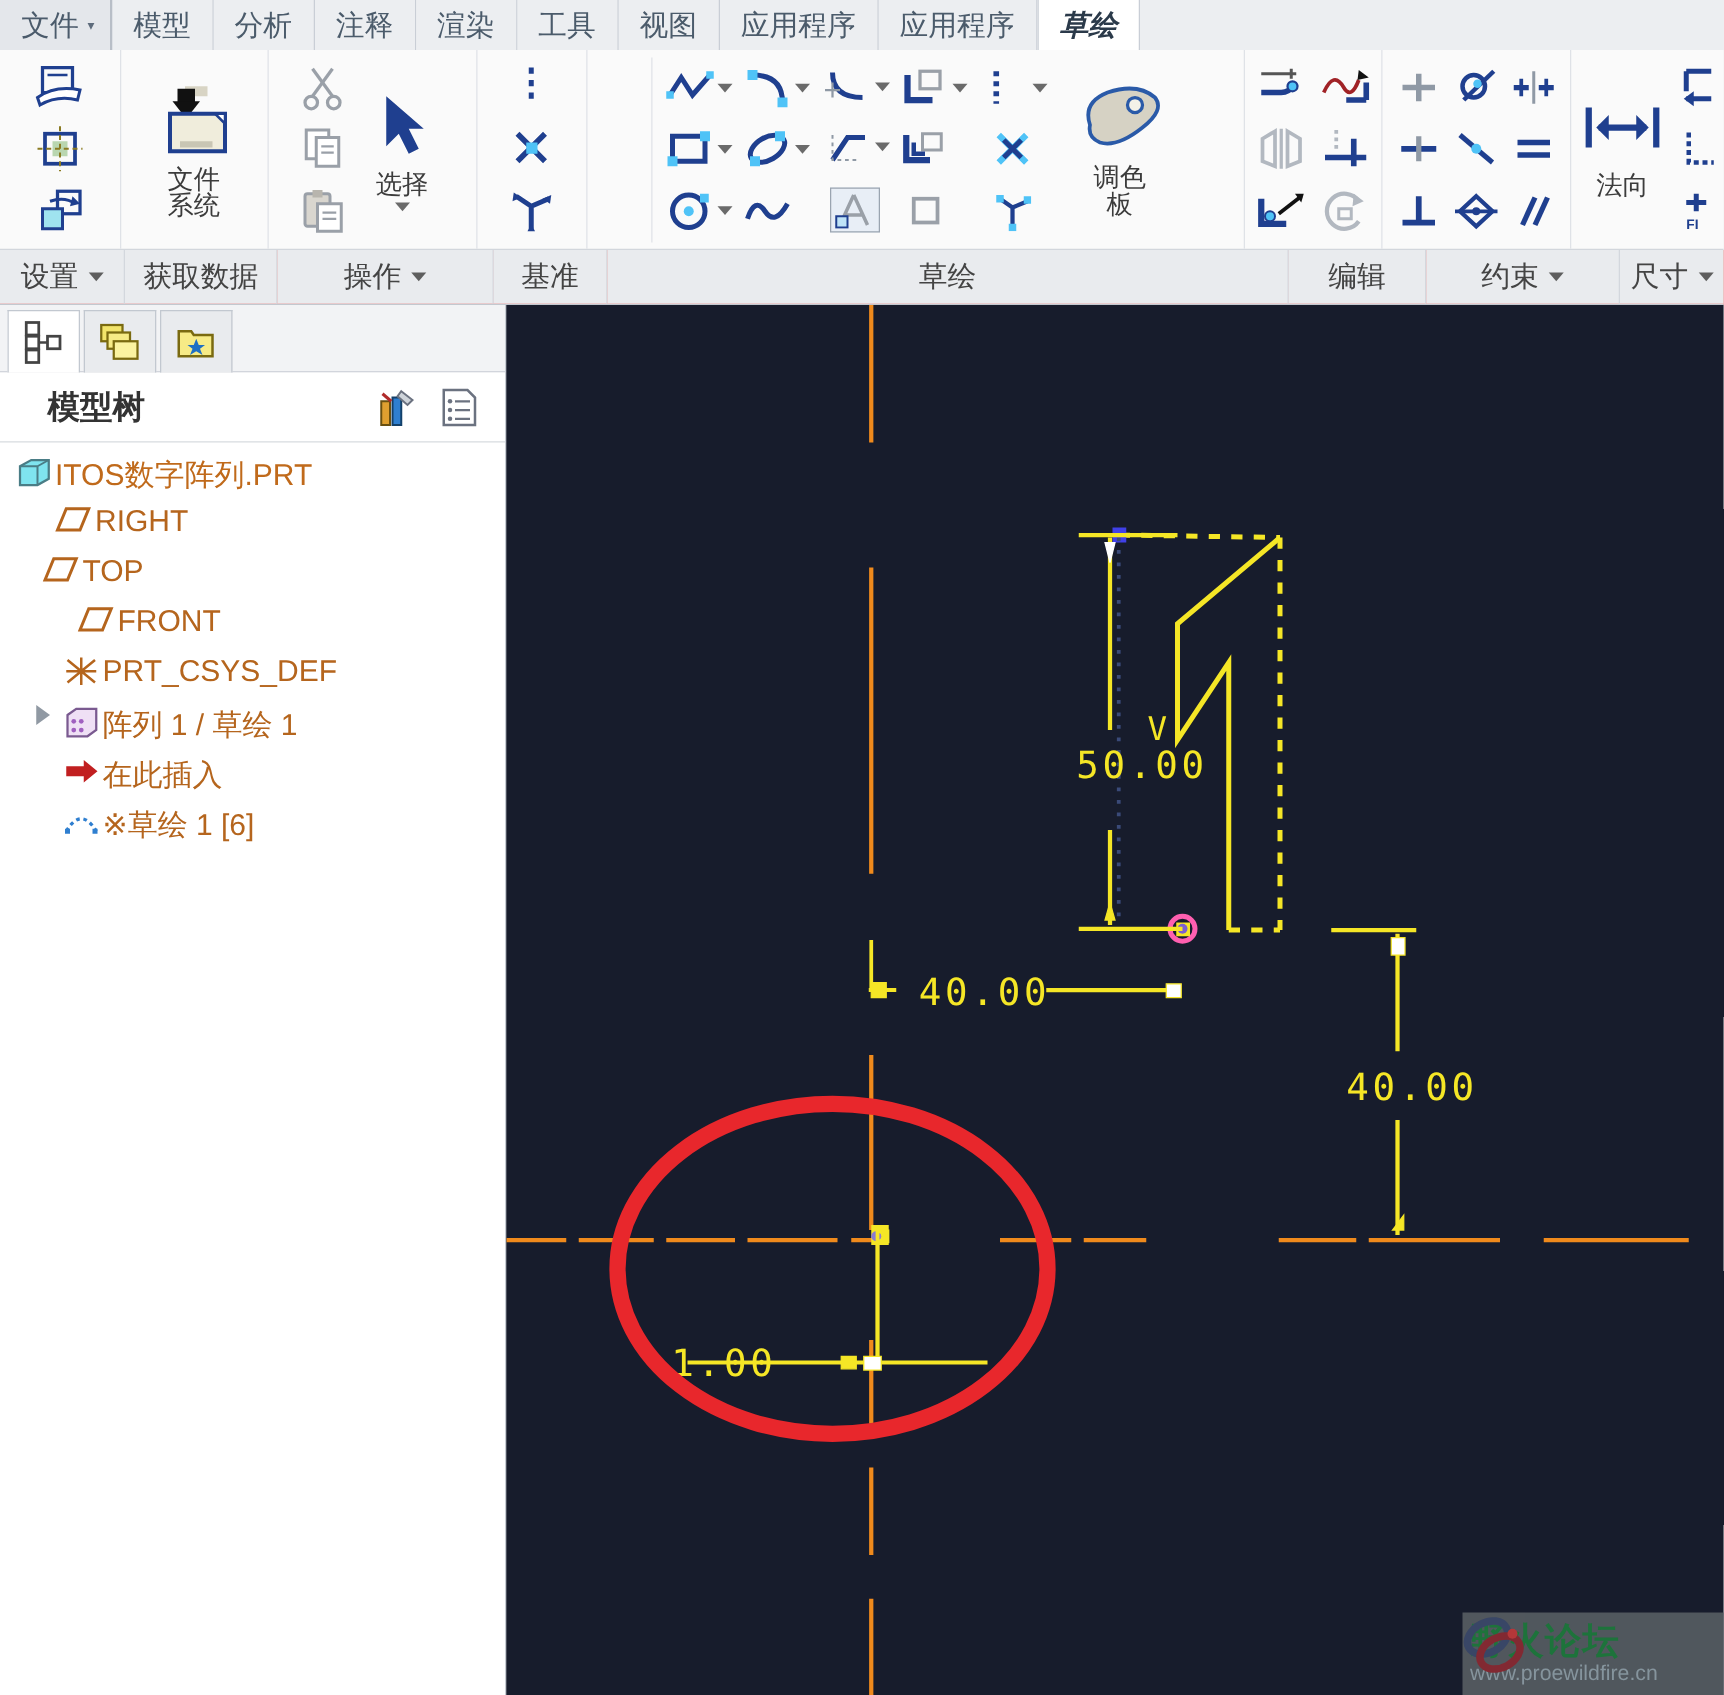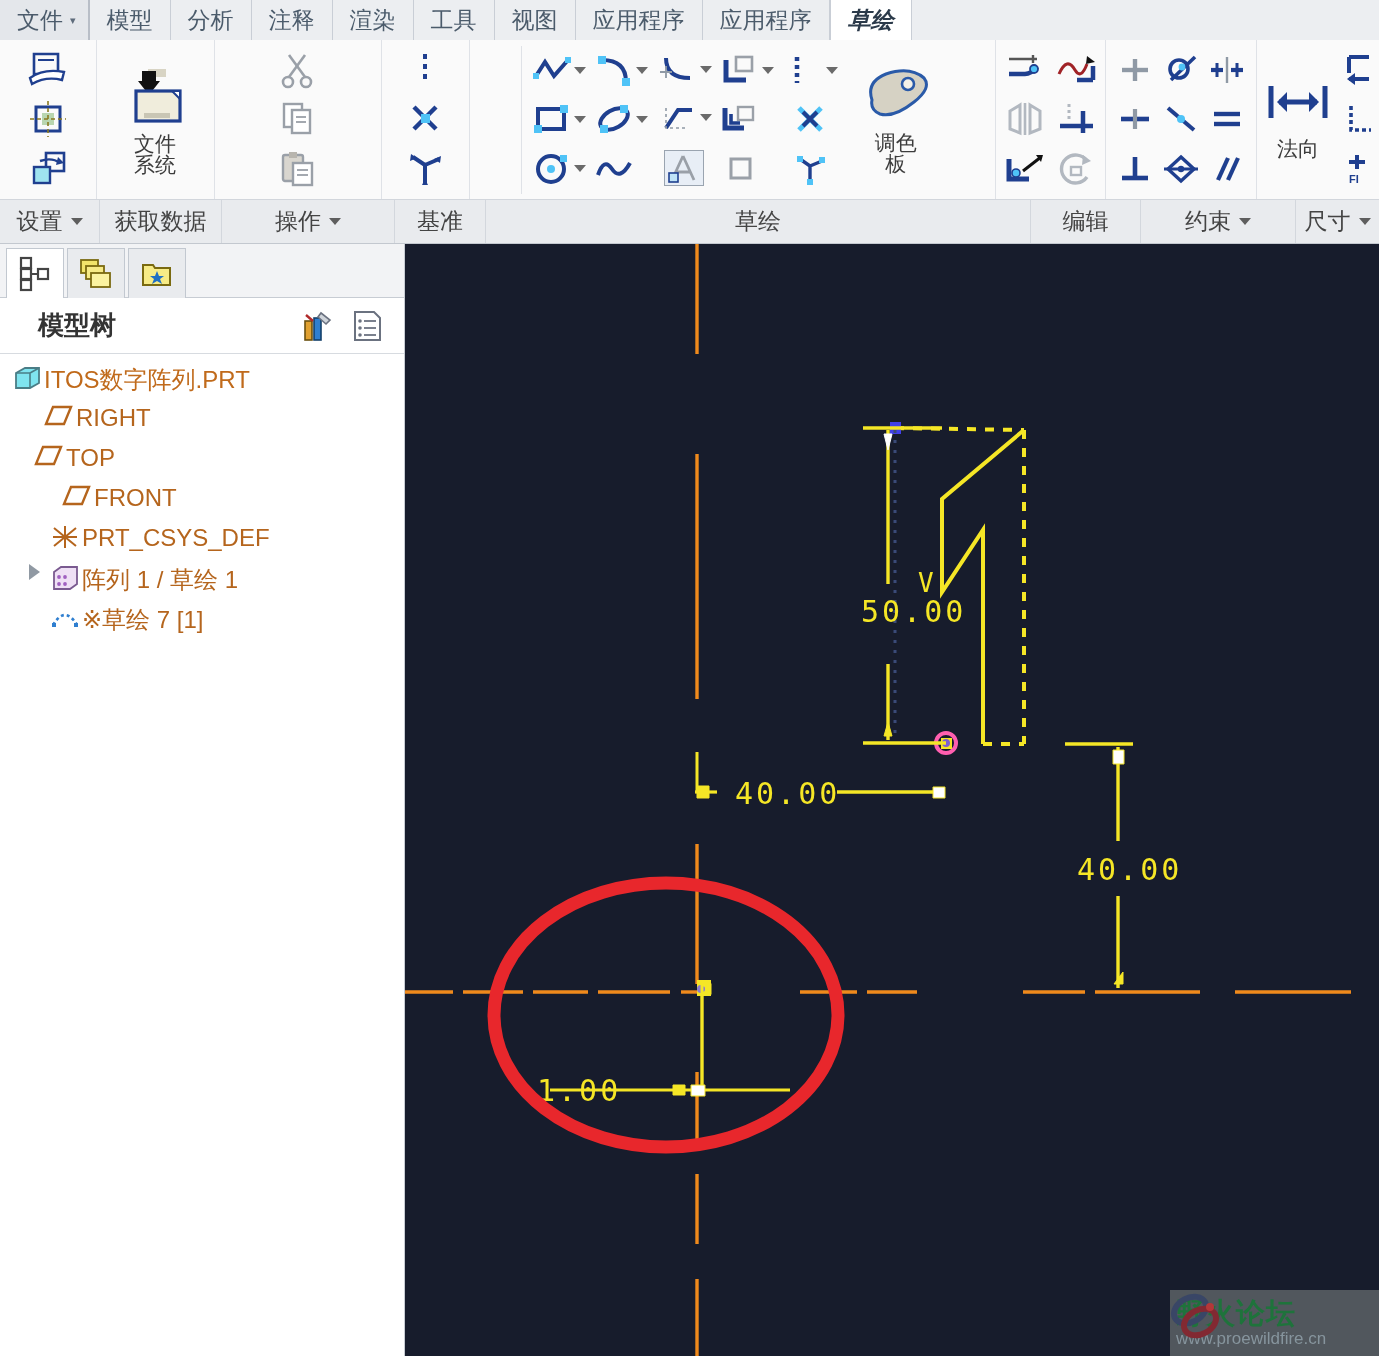--- a/index.html
+++ b/index.html
@@ -202,20 +202,29 @@
           <div>
             <svg width="40" height="40" viewBox="0 0 40 40">
               <rect x="5" y="6" width="20" height="26" rx="2" fill="#d9d6cf" stroke="#9aa0a8" stroke-width="2.4"></rect>
               <rect x="11" y="3" width="8" height="6" fill="#b8b5ae"></rect>
               <rect x="15" y="14" width="19" height="22" fill="#fff" stroke="#9aa0a8" stroke-width="2.4"></rect>
               <line x1="19" y1="21" x2="30" y2="21" stroke="#9aa0a8" stroke-width="1.8"></line>
               <line x1="19" y1="26" x2="30" y2="26" stroke="#9aa0a8" stroke-width="1.8"></line>
             </svg>
           </div>
         </div>
+        <div class="big">
+          <svg width="58" height="62" viewBox="0 0 58 62">
+            <path d="M16 6 L16 46 L26 36 L34 52 L42 48 L34 32 L46 32 Z" fill="#1f3f8f"></path>
+          </svg>
+          <div class="blabel">
+            <span>选择</span>
+          </div>
+          <div class="dd" style="margin-top:4px"></div>
+        </div>
       </div>
     </div>
 
     <div class="rgroup" style="width:91px">
       <div class="ricons">
         <div class="icol">
           <div>
             <svg width="36" height="40" viewBox="0 0 36 40">
               <line x1="18" y1="4" x2="18" y2="34" stroke="#1f3f8f" stroke-width="4" stroke-dasharray="5 5"></line>
             </svg>
@@ -706,30 +715,38 @@
             <path d="M4 8 L11 3 L27 3 L27 20 L20 25 L4 25 Z" fill="#efe0f5" stroke="#7a5a90" stroke-width="1.8"></path>
             <circle cx="9" cy="13" r="1.9" fill="#a060c0"></circle>
               <circle cx="15" cy="13" r="1.9" fill="#a060c0"></circle>
             <circle cx="9" cy="20" r="1.9" fill="#a060c0"></circle>
               <circle cx="15" cy="20" r="1.9" fill="#a060c0"></circle>
           </svg>
         </div>
         <div class="tlabel">阵列 1 / 草绘 1</div>
       </div>
 
+      <div class="tnode" style="padding-left:48px">
+        <div class="tico">
+          <svg width="30" height="26" viewBox="0 0 30 26">
+            <path d="M3 9 L17 9 L17 4 L28 13 L17 22 L17 17 L3 17 Z" fill="#c11f20"></path>
+          </svg>
+        </div>
+        <div class="tlabel">在此插入</div>
+      </div>
 
       <div class="tnode" style="padding-left:48px">
         <div class="tico">
           <svg width="30" height="26" viewBox="0 0 30 26">
             <path d="M3 21 Q15 1 27 21" fill="none" stroke="#2f7fd0" stroke-width="2.6" stroke-dasharray="3 3"></path>
             <rect x="2" y="19" width="4" height="4" fill="#2f7fd0"></rect>
             <rect x="24" y="19" width="4" height="4" fill="#2f7fd0"></rect>
           </svg>
         </div>
-        <div class="tlabel">※草绘 7 [1]</div>
+        <div class="tlabel">※草绘 1 [6]</div>
       </div>
 
     </div>
   </div>
 
   <div class="vp">
     <svg width="974" height="1112" viewBox="0 0 974 1112">
 
       <g>
         <line x1="292" y1="0" x2="292" y2="110" stroke="#f08a1c" stroke-width="3.4"></line>

